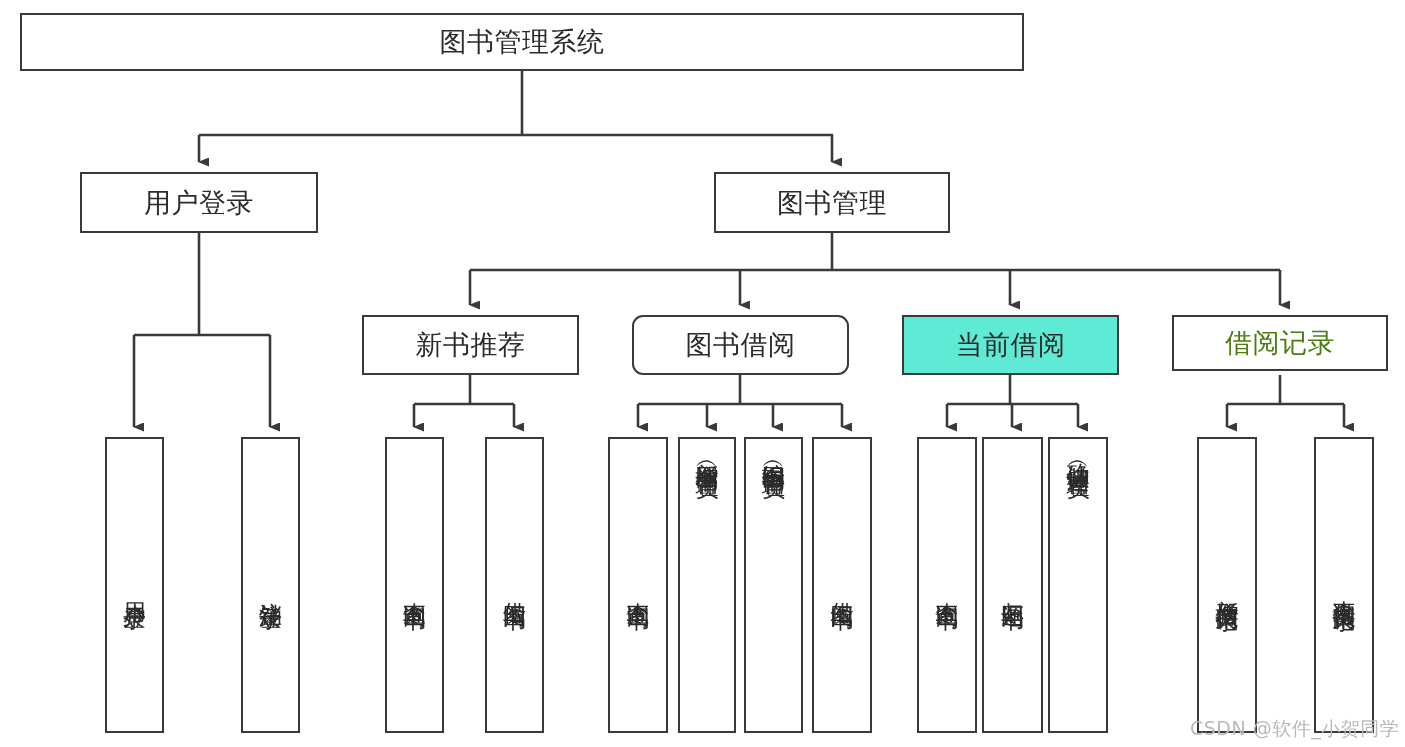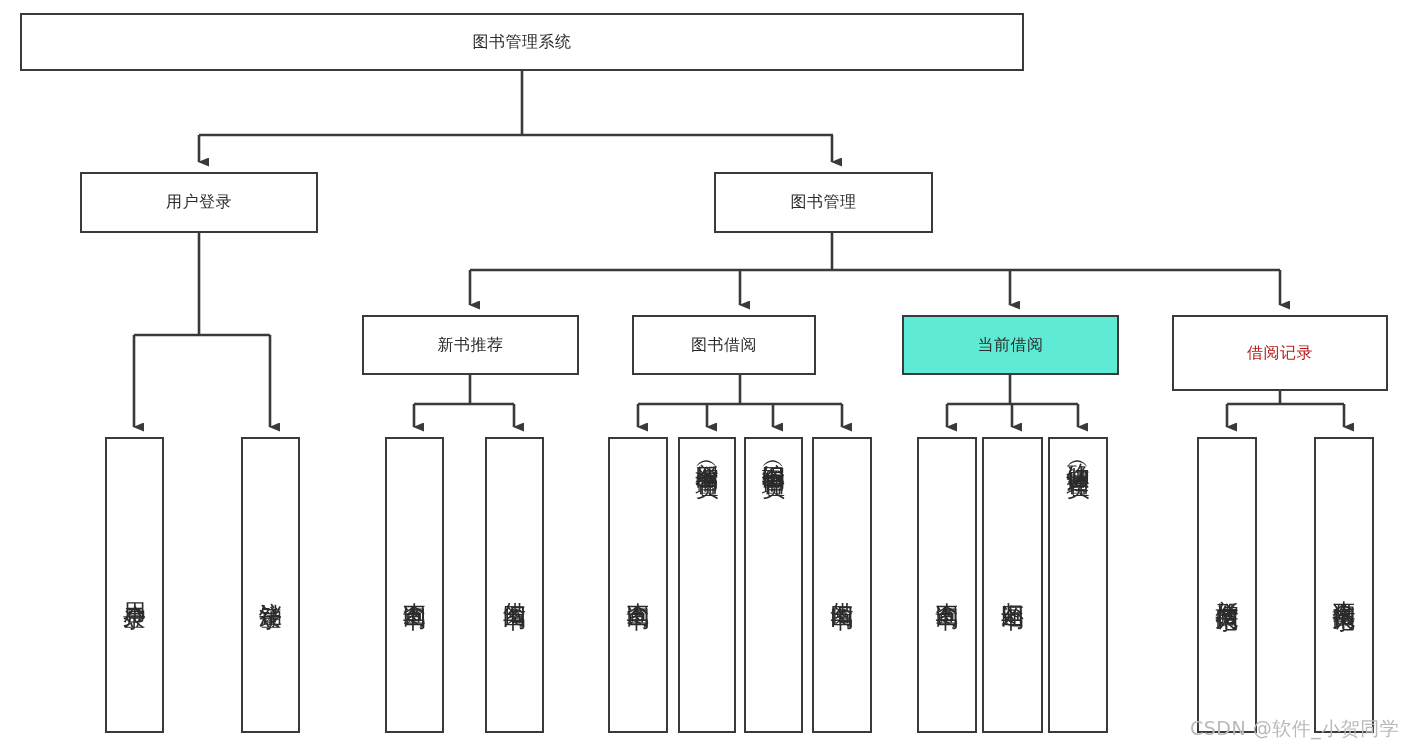--- a/index.html
+++ b/index.html
@@ -30,21 +30,21 @@
     position: absolute;
     box-sizing: border-box;
     border: 2px solid #3a3a3a;
     background: #ffffff;
     display: flex;
     align-items: center;
     justify-content: center;
     color: #2b2b2b;
   }
   .node-h .node-label {
-    font-size: 16px;
+    font-size: 27px;
     line-height: 1.15;
     letter-spacing: 0.5px;
     white-space: nowrap;
   }
   .node-v {
     align-items: flex-start;
     padding-top: 6px;
   }
   .node-v .node-label {
     writing-mode: vertical-rl;
@@ -135,37 +135,37 @@
   </svg>
 
   <div class="node node-h" style="left: 20px; top: 13px; width: 1004px; height: 58px; border-color: rgb(58, 58, 58); background: rgb(255, 255, 255); color: rgb(43, 43, 43);">
     <span class="node-label">图书管理系统</span>
   </div>
 
   <div class="node node-h" style="left: 80px; top: 172px; width: 238px; height: 61px; border-color: rgb(58, 58, 58); background: rgb(255, 255, 255); color: rgb(43, 43, 43);">
     <span class="node-label">用户登录</span>
   </div>
 
-  <div class="node node-h" style="left: 714px; top: 172px; width: 219px; height: 61px; border-color: rgb(58, 58, 58); background: rgb(255, 255, 255); color: rgb(43, 43, 43);">
+  <div class="node node-h" style="left: 714px; top: 172px; width: 236px; height: 61px; border-color: rgb(58, 58, 58); background: rgb(255, 255, 255); color: rgb(43, 43, 43);">
     <span class="node-label">图书管理</span>
   </div>
 
   <div class="node node-h" style="left: 362px; top: 315px; width: 217px; height: 60px; border-color: rgb(58, 58, 58); background: rgb(255, 255, 255); color: rgb(43, 43, 43);">
     <span class="node-label">新书推荐</span>
   </div>
 
-  <div class="node node-h" style="left: 632px; top: 315px; width: 184px; height: 60px; border-color: rgb(58, 58, 58); background: rgb(255, 255, 255); color: rgb(43, 43, 43);">
+  <div class="node node-h" style="left: 632px; top: 315px; width: 217px; height: 60px; border-color: rgb(58, 58, 58); background: rgb(255, 255, 255); color: rgb(43, 43, 43); border-radius: 11px;">
     <span class="node-label">图书借阅</span>
   </div>
 
   <div class="node node-h" style="left: 902px; top: 315px; width: 217px; height: 60px; border-color: rgb(58, 58, 58); background: #5eead4; color: rgb(43, 43, 43);">
     <span class="node-label">当前借阅</span>
   </div>
 
-  <div class="node node-h" style="left: 1172px; top: 315px; width: 216px; height: 76px; border-color: rgb(58, 58, 58); background: rgb(255, 255, 255); color: #b91c1c;">
+  <div class="node node-h" style="left: 1172px; top: 315px; width: 216px; height: 56px; border-color: rgb(58, 58, 58); background: rgb(255, 255, 255); color: #4d7c0f;">
     <span class="node-label">借阅记录</span>
   </div>
 
   <div class="node node-v centered" style="left: 105px; top: 437px; width: 59px; height: 296px; border-color: rgb(58, 58, 58); background: rgb(255, 255, 255); color: rgb(43, 43, 43);">
     <span class="node-label">用户登录</span>
   </div>
 
   <div class="node node-v centered" style="left: 241px; top: 437px; width: 59px; height: 296px; border-color: rgb(58, 58, 58); background: rgb(255, 255, 255); color: rgb(43, 43, 43);">
     <span class="node-label">注销登录</span>
   </div>

